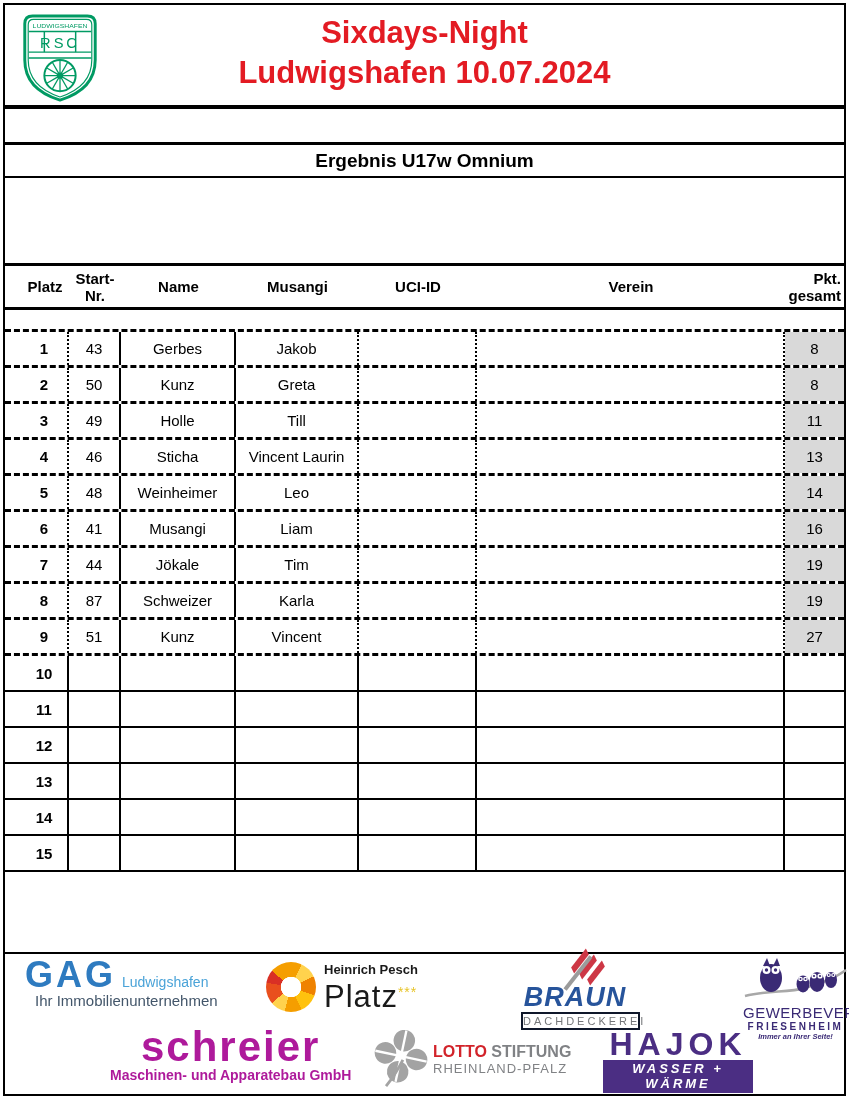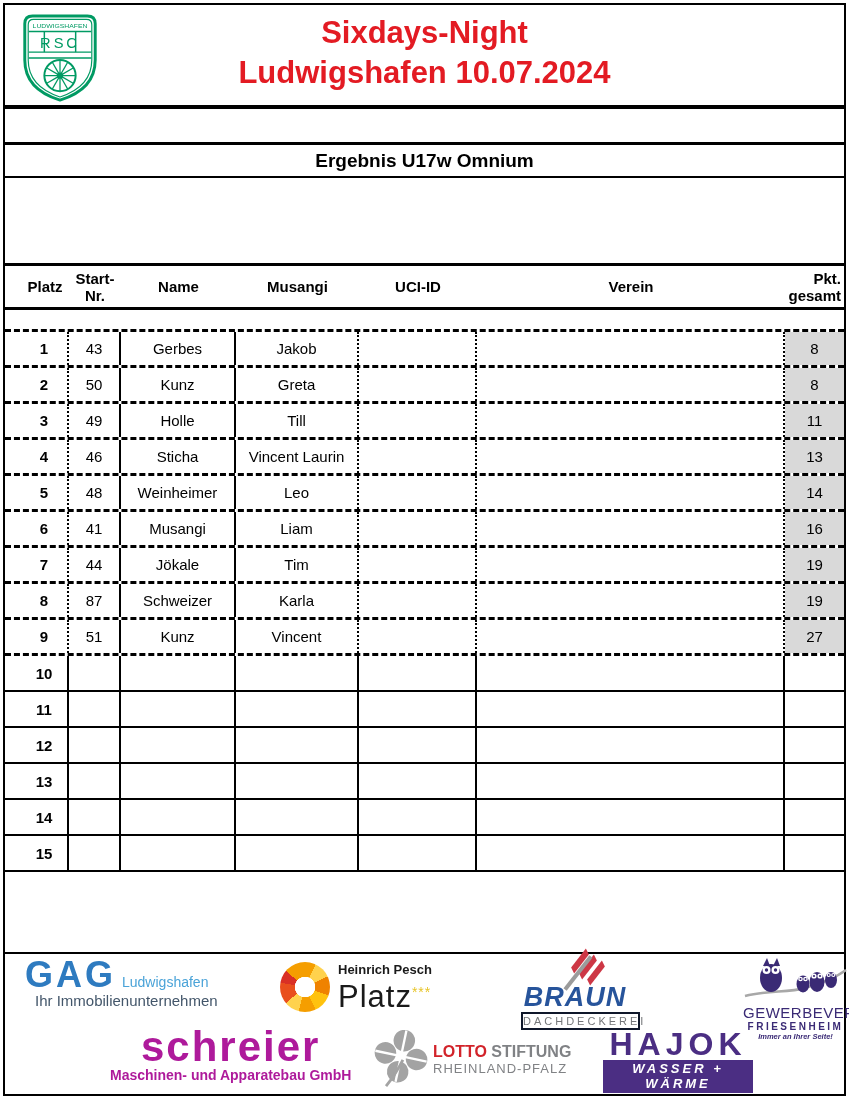--- a/index.html
+++ b/index.html
@@ -313,21 +313,21 @@
 
   <div class="sec postgap"></div>
 
   <div class="sec sponsors">
 
     <div class="sp" style="left:20px; top:6px;">
       <span class="gag-name">GAG</span><span class="gag-city">Ludwigshafen</span>
       <div class="gag-tag">Ihr Immobilienunternehmen</div>
     </div>
 
-    <div class="sp hph" style="left:275px; top:8px;align-items:flex-end;">
+    <div class="sp hph" style="left:261px; top:8px;align-items:flex-end;">
       <div class="hph-swirl"></div>
       <div class="hph-text">
         <div class="hph-l1">Heinrich Pesch</div>
         <div class="hph-l2"><span>Platz</span><span class="hph-stars">***</span></div>
       </div>
     </div>
 
     <div class="sp braun" style="left:505px; top:0px;">
       <div class="braun-art">
         <div class="braun-stripe" style="left:58px; top:4px;"></div>

